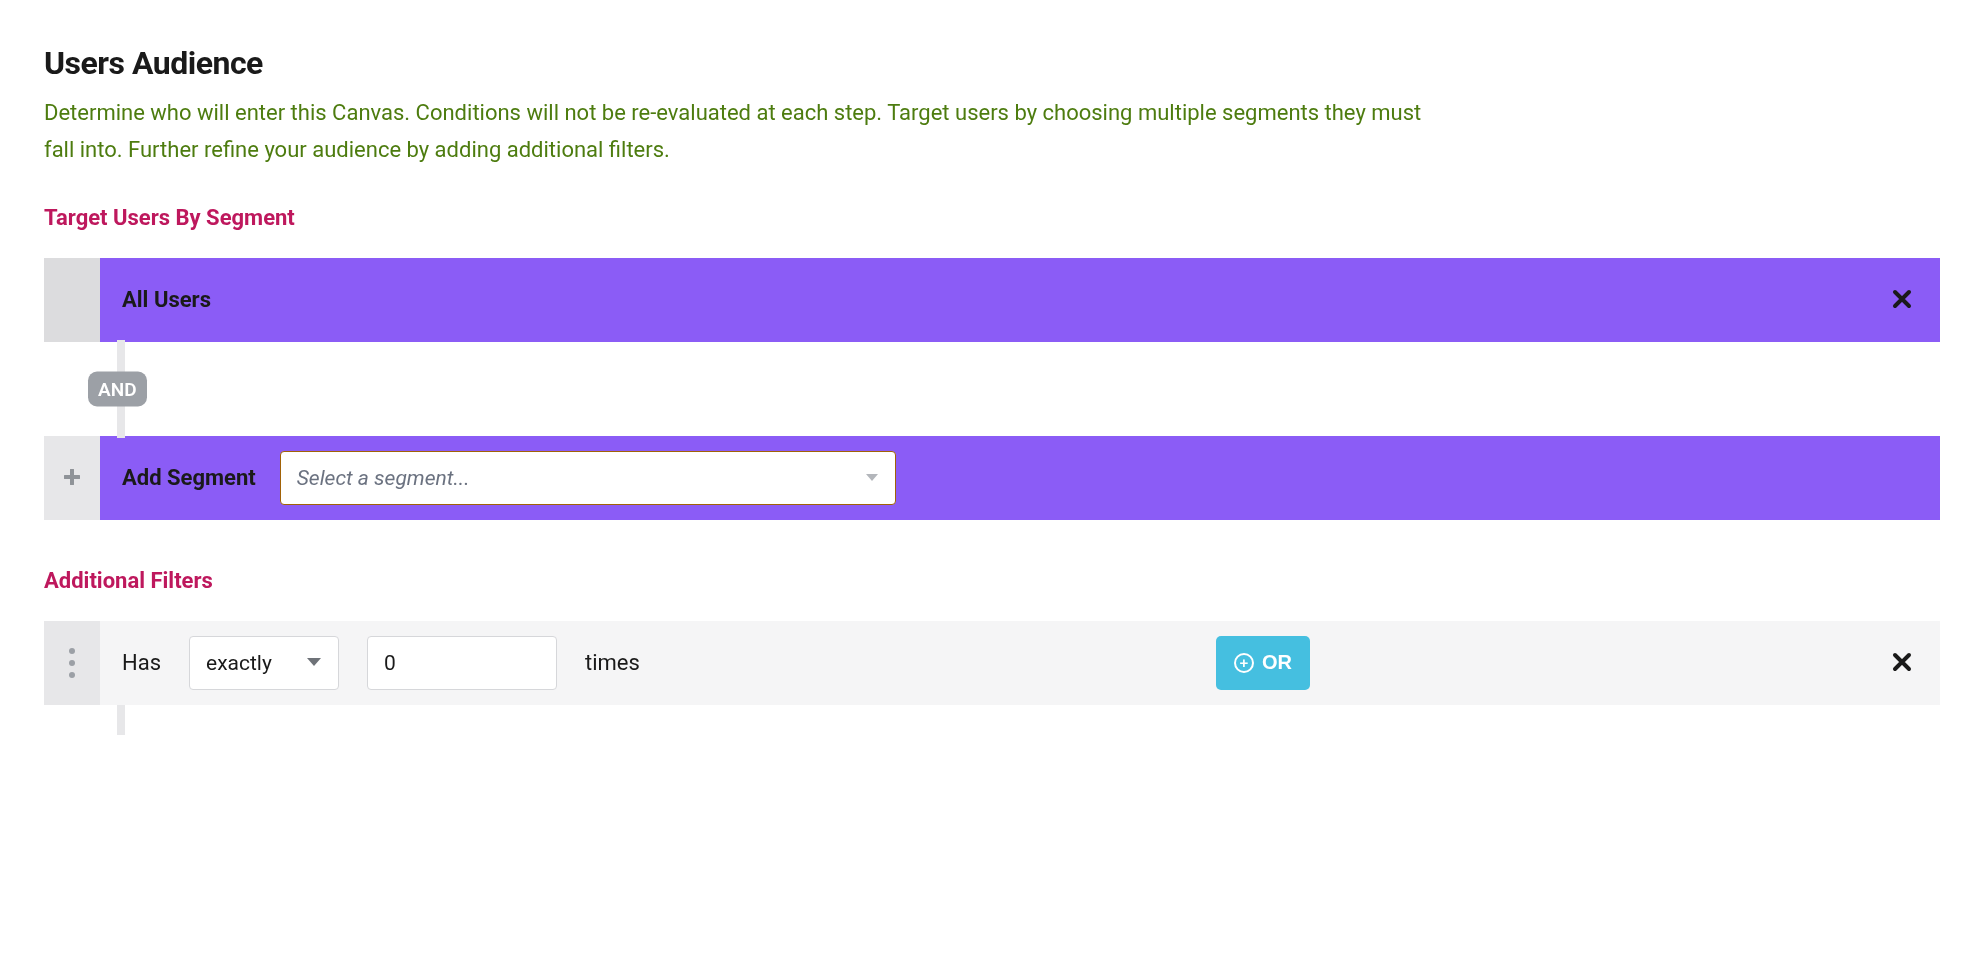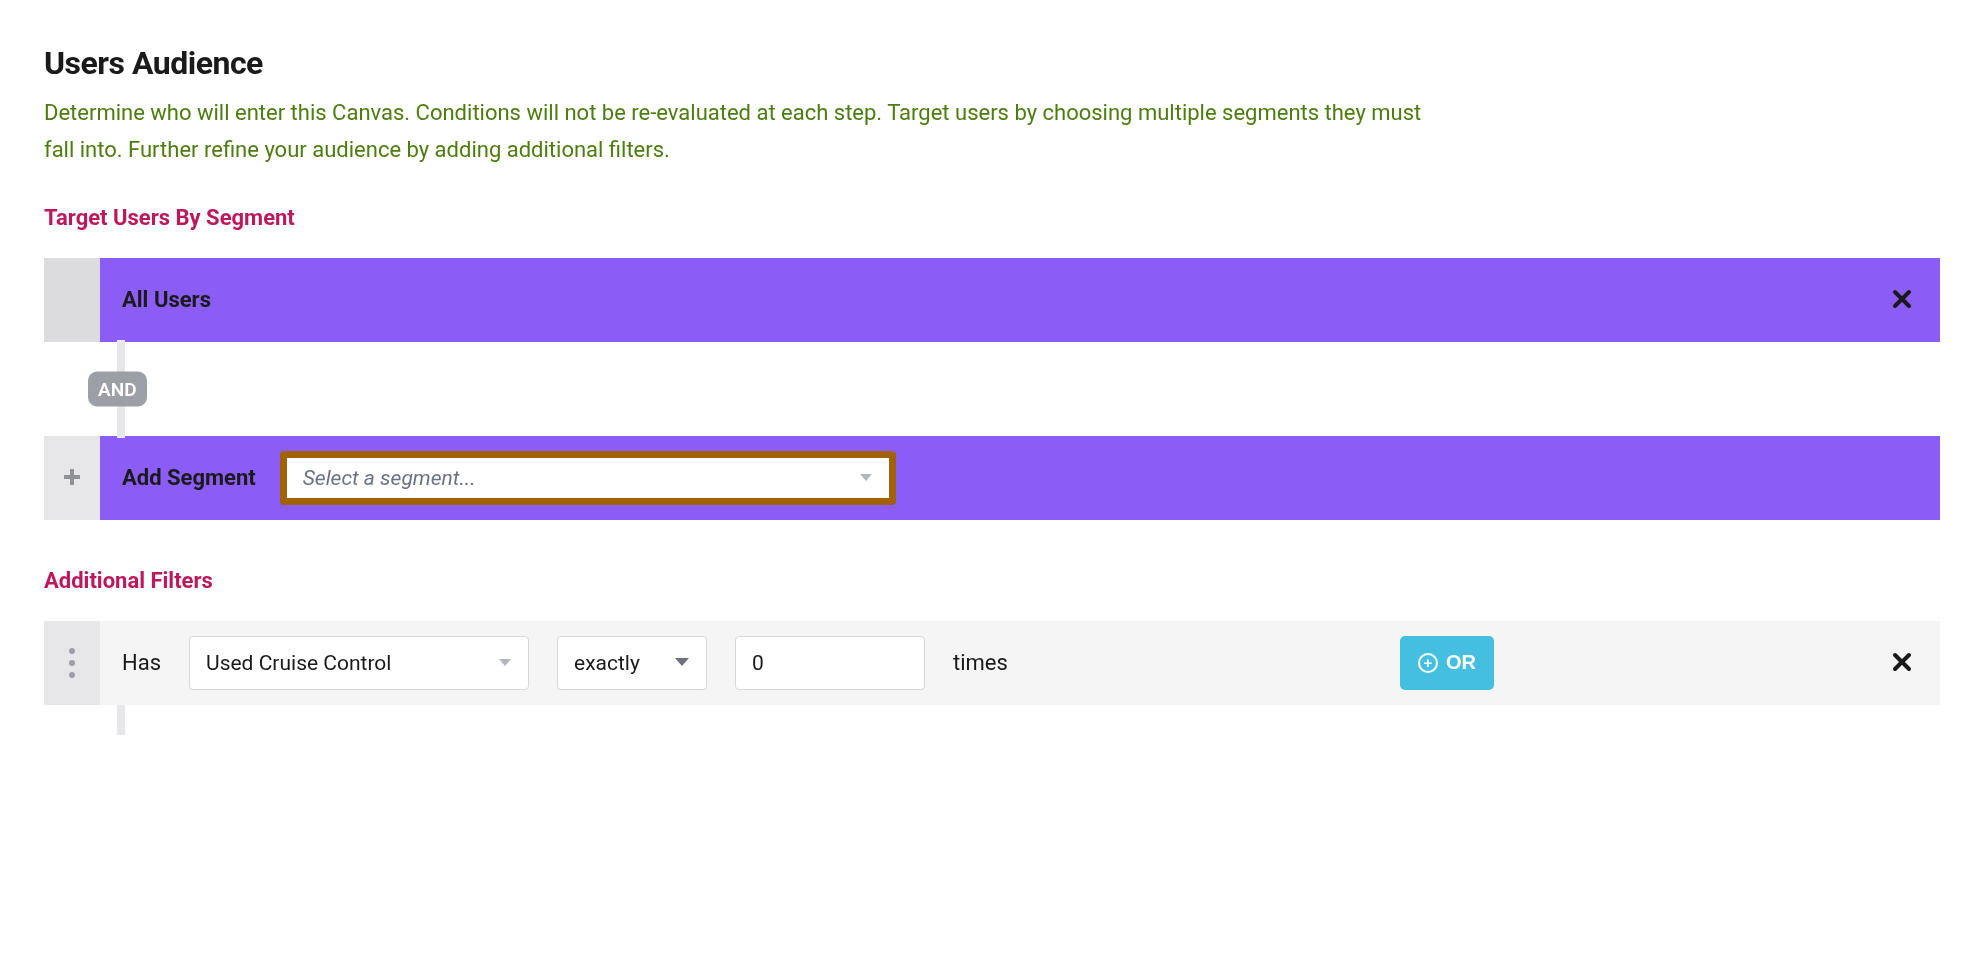--- a/index.html
+++ b/index.html
@@ -101,21 +101,21 @@
       border-radius: 9px;
       z-index: 2;
     }
     .plus-icon {
       color: #8f9398;
       font-size: 20px;
       font-weight: 900;
     }
     .select-box {
       background: #ffffff;
-      border: 7px solid #a16207;
+      border: 1px solid #a16207;
       border-radius: 4px;
       height: 54px;
       display: flex;
       align-items: center;
       padding: 0 16px;
       min-width: 616px;
       position: relative;
       cursor: pointer;
       gap: 20px;
     }
@@ -298,28 +298,20 @@
     <div class="filter-handle">
       <div class="dots-vert">
         <span></span>
           <span></span>
           <span></span>
       </div>
     </div>
     <div class="filter-body">
       <span class="filter-text">Has</span>
 
-      <div class="dropdown wide">
-        <span>Used Cruise Control</span>
-        <span class="caret light">
-          <svg width="14" height="10" viewBox="0 0 14 10">
-              <path d="M1 1 L7 8 L13 1 Z" fill="currentColor"></path>
-            </svg>
-        </span>
-      </div>
 
       <div class="dropdown mid">
         <span>exactly</span>
         <span class="caret">
           <svg width="16" height="11" viewBox="0 0 16 11">
               <path d="M1 1 L8 9 L15 1 Z" fill="currentColor"></path>
             </svg>
         </span>
       </div>
 

